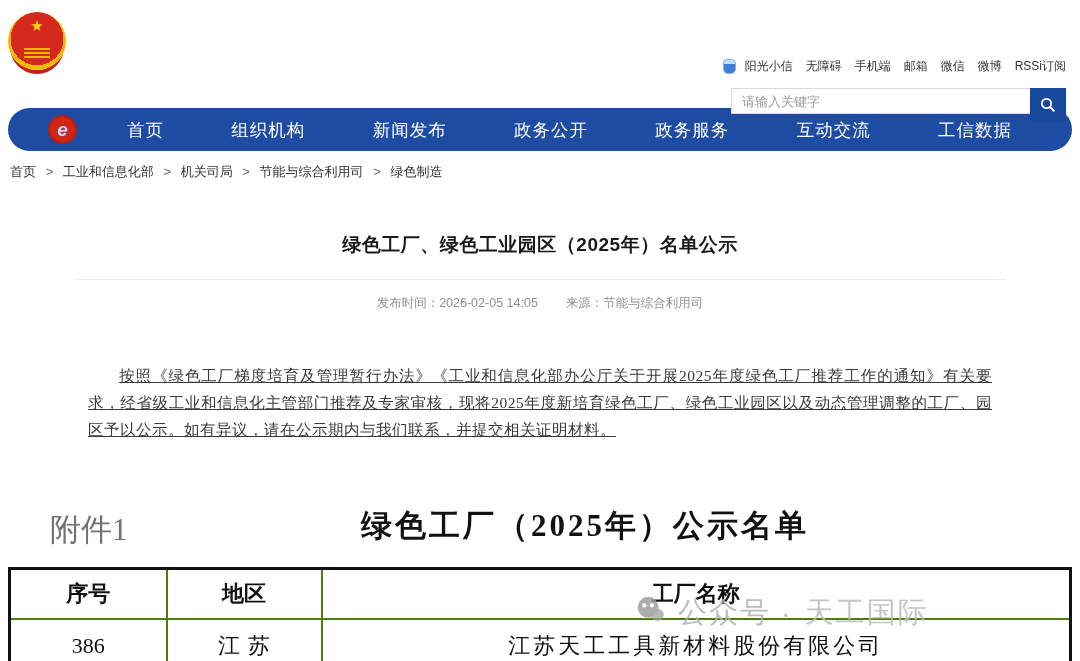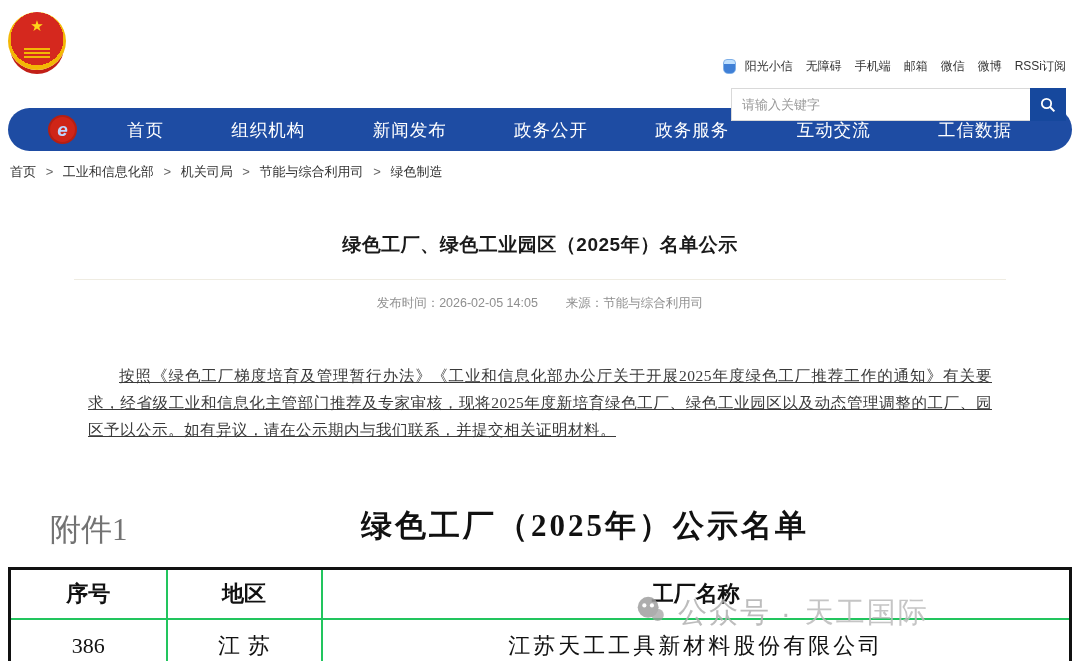--- a/index.html
+++ b/index.html
@@ -25,21 +25,21 @@
   .brand-sub { color:#2b5ba8; font-size:10.5px; margin-top:3px; }
   .header-right { position:absolute; right:14px; top:16px; width:335px;margin-top:42px; }
   .quick-links { display:flex; justify-content:flex-end; align-items:center; gap:13px; font-size:12px; color:#333; white-space:nowrap; }
   .quick-links a { color:#333; text-decoration:none; cursor:pointer; }
   .mascot {
     width:13px; height:15px; border-radius:4px 4px 5px 5px; margin-right:-4px;
     background:linear-gradient(#bfe0ff 0 4px, #3f7fd6 4px 100%); border:1px solid #7fb0e8; flex:0 0 auto;
   }
   .searchbar { display:flex; margin-top:13px; height:33px; }
   .searchbar input {
-    flex:1; height:33px; border:1px solid #d9d9d9; border-right:none; outline:none;
+    flex:1; height:26px; border:1px solid #d9d9d9; border-right:none; outline:none;
     font-size:13px; padding:0 10px; color:#333; font-family:"Liberation Sans",sans-serif;
   }
   .searchbar input::placeholder { color:#9a9a9a; }
   .search-btn { width:36px; height:33px; background:#16489d; border:none; cursor:pointer;
     display:flex; align-items:center; justify-content:center; }
   
   .nav {
     margin:6px 8px 0; height:43px; background:#1e4ca3; border-radius:22px;
     display:flex; align-items:center; padding:0 60px 0 42px;
   }
@@ -68,21 +68,21 @@
     position:absolute; left:50px; bottom:2px; font-family:"Liberation Serif","DejaVu Serif",serif;
     font-size:31px; color:#737373;
   }
   .attachment-heading {
     display:inline-block; transform:translateX(45px);
     font-family:"Liberation Serif","DejaVu Serif",serif; font-weight:bold;
     font-size:31px; color:#111; letter-spacing:3px;
   }
   
   .listing { margin:14px 8px 0; width:1064px; border-collapse:collapse; table-layout:fixed; border:3px solid #111; }
-  .listing th, .listing td { border:2px solid #22c55e; text-align:center; }
+  .listing th, .listing td { border:2px solid #4d7c0f; text-align:center; }
   .listing th { height:50px; font-size:22px; font-weight:bold; color:#111; font-family:"Liberation Sans","DejaVu Sans",sans-serif; }
   .listing td { height:56px; font-family:"Liberation Serif","DejaVu Serif",serif; font-size:22px; color:#111; }
   .col-no { width:157px; }
   .col-region { width:155px; }
   td.region { letter-spacing:8px; text-indent:8px; }
   td.factory { letter-spacing:3px; }
   
   .watermark {
     position:absolute; left:632px; top:593px; display:flex; align-items:center;
     color:#b1b1b1; font-size:29px; letter-spacing:2px; opacity:0.85; pointer-events:none;

